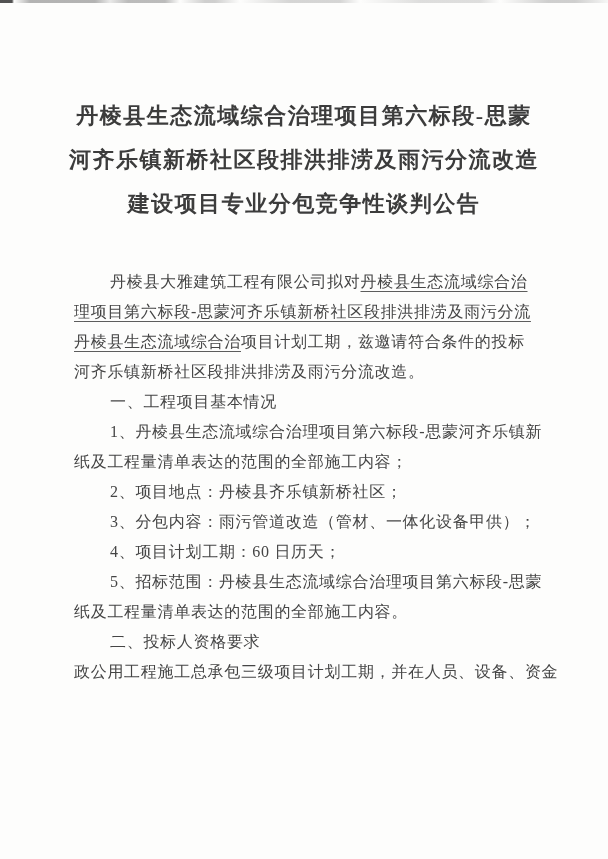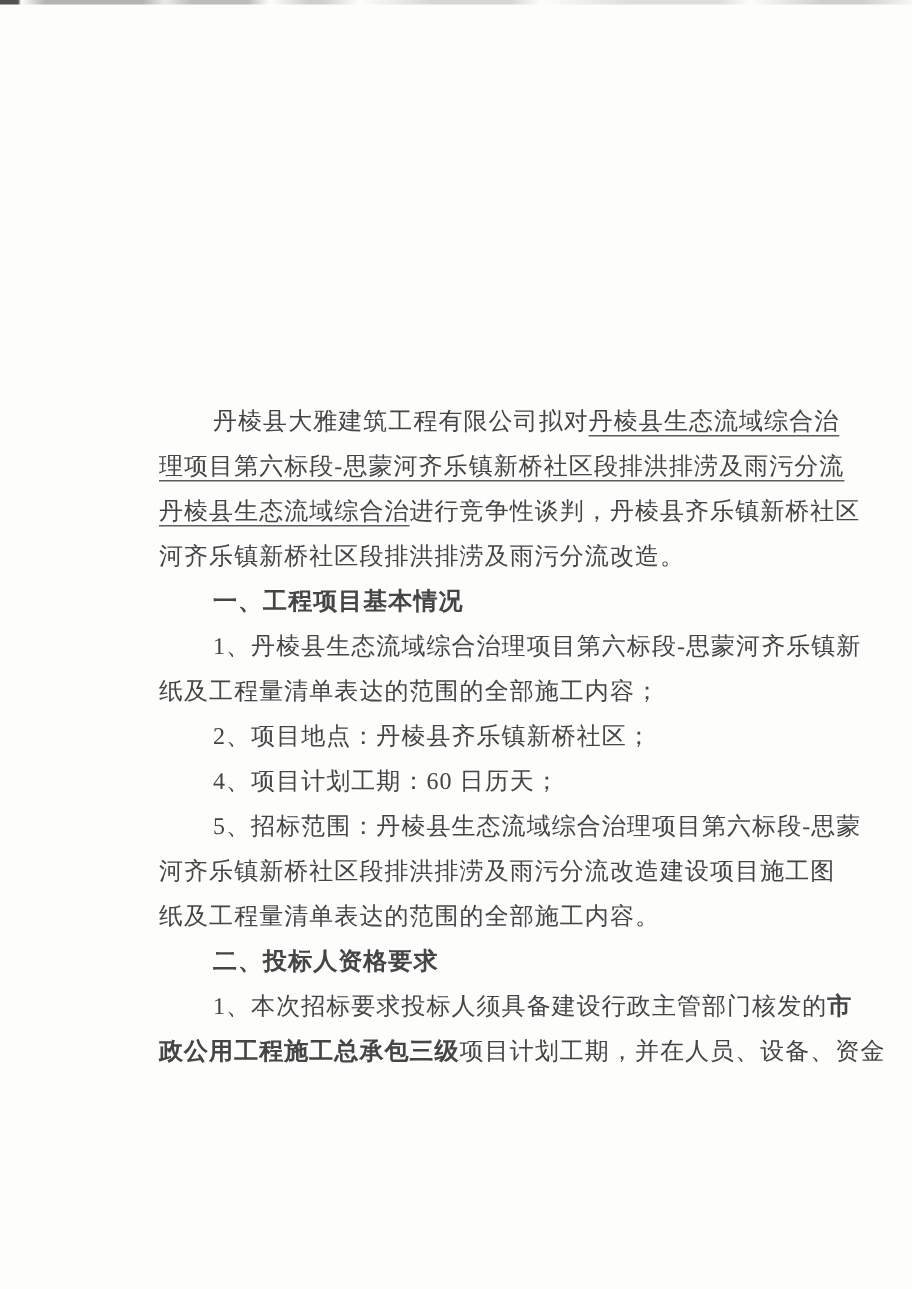--- a/index.html
+++ b/index.html
@@ -51,48 +51,51 @@
     top: 267px;
     left: 74px;
     width: 466px;
     font-size: 16px;
     letter-spacing: 0.7px;
   }
   .line {
     height: 30px;
     line-height: 30px;
     white-space: nowrap;
-    margin-left: 32px;
   }
   .line.indent { text-indent: 36px; }
   .seg-underline {
     text-decoration: underline;
     text-decoration-thickness: 1px;
     text-underline-offset: 4px;
     text-decoration-color: #5d5d5d;
   }
-  .seg-bold { font-weight: 700; }
+  .seg-bold { font-weight: 400; }
 </style>
 </head>
 <body>
 
 <div class="page" style="background: rgb(253, 253, 252); color: rgb(69, 69, 69);">
   <div class="scan-edge"></div>
 
+  <h1 class="title" style="color: rgb(60, 60, 60);">
+    <span class="title-line">丹棱县生态流域综合治理项目第六标段-思蒙</span>
+    <span class="title-line">河齐乐镇新桥社区段排洪排涝及雨污分流改造</span>
+    <span class="title-line">建设项目专业分包竞争性谈判公告</span>
+  </h1>
 
   <div class="doc-body" id="doc-body">
       <div class="line indent"><span class="seg-normal">丹棱县大雅建筑工程有限公司拟对</span><span class="seg-underline">丹棱县生态流域综合治</span></div>
       <div class="line"><span class="seg-underline">理项目第六标段-思蒙河齐乐镇新桥社区段排洪排涝及雨污分流</span></div>
-      <div class="line"><span class="seg-underline">丹棱县生态流域综合治</span><span class="seg-normal">进行竞争性谈判，丹棱县齐乐镇新桥社区</span></div>
+      <div class="line"><span class="seg-underline">丹棱县生态流域综合治</span><span class="seg-normal">项目计划工期，兹邀请符合条件的投标</span></div>
       <div class="line"><span class="seg-normal">河齐乐镇新桥社区段排洪排涝及雨污分流改造。</span></div>
       <div class="line indent"><span class="seg-bold">一、工程项目基本情况</span></div>
       <div class="line indent"><span class="seg-normal">1、丹棱县生态流域综合治理项目第六标段-思蒙河齐乐镇新</span></div>
       <div class="line"><span class="seg-normal">纸及工程量清单表达的范围的全部施工内容；</span></div>
       <div class="line indent"><span class="seg-normal">2、项目地点：丹棱县齐乐镇新桥社区；</span></div>
+      <div class="line indent"><span class="seg-normal">3、分包内容：雨污管道改造（管材、一体化设备甲供）；</span></div>
       <div class="line indent"><span class="seg-normal">4、项目计划工期：60 日历天；</span></div>
       <div class="line indent"><span class="seg-normal">5、招标范围：丹棱县生态流域综合治理项目第六标段-思蒙</span></div>
-      <div class="line"><span class="seg-normal">河齐乐镇新桥社区段排洪排涝及雨污分流改造建设项目施工图</span></div>
       <div class="line"><span class="seg-normal">纸及工程量清单表达的范围的全部施工内容。</span></div>
       <div class="line indent"><span class="seg-bold">二、投标人资格要求</span></div>
-      <div class="line indent"><span class="seg-normal">1、本次招标要求投标人须具备建设行政主管部门核发的</span><span class="seg-bold">市</span></div>
       <div class="line"><span class="seg-bold">政公用工程施工总承包三级</span><span class="seg-normal">项目计划工期，并在人员、设备、资金</span></div>
     </div>
 </div>
 
 </body></html>

